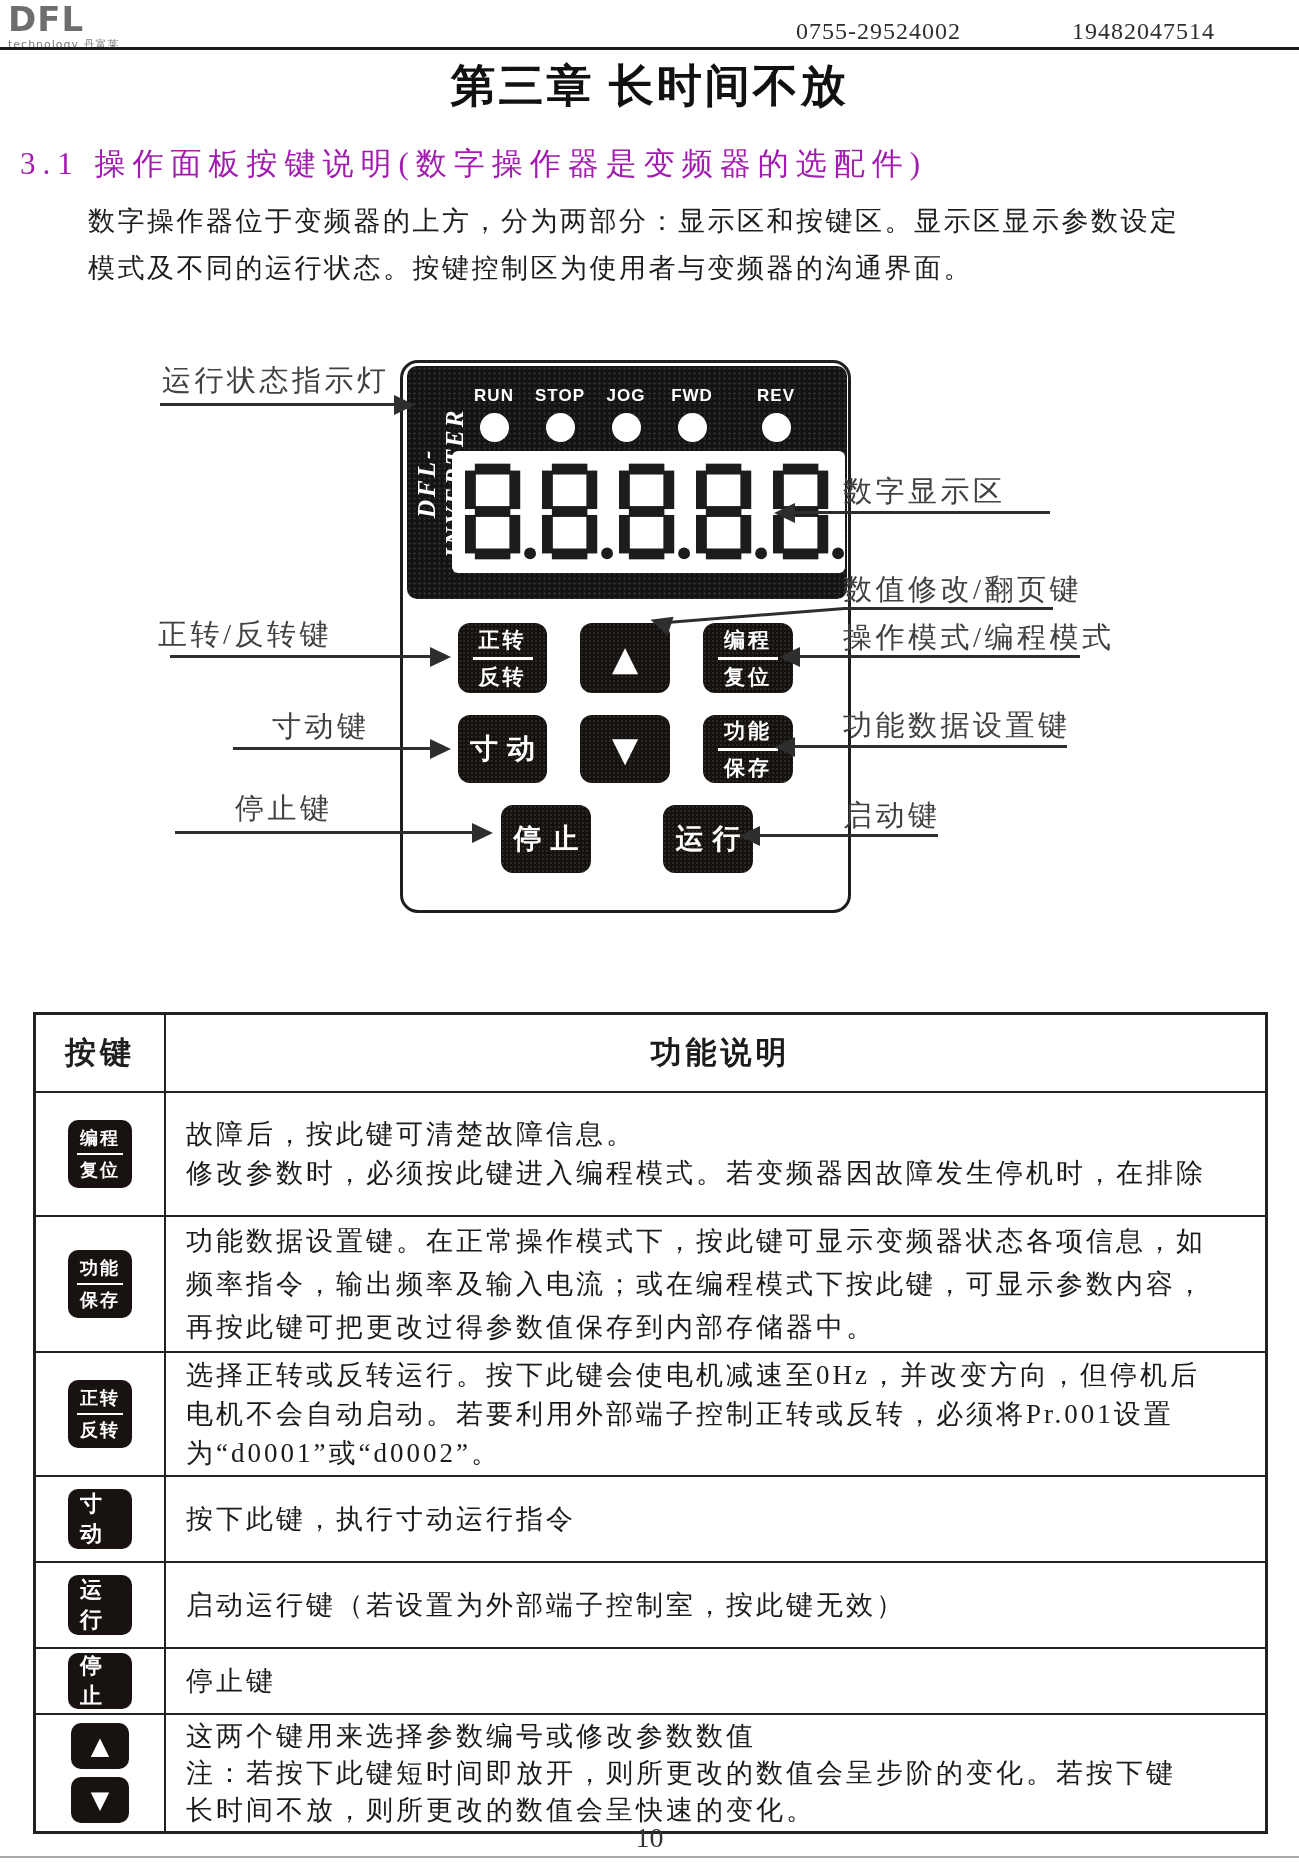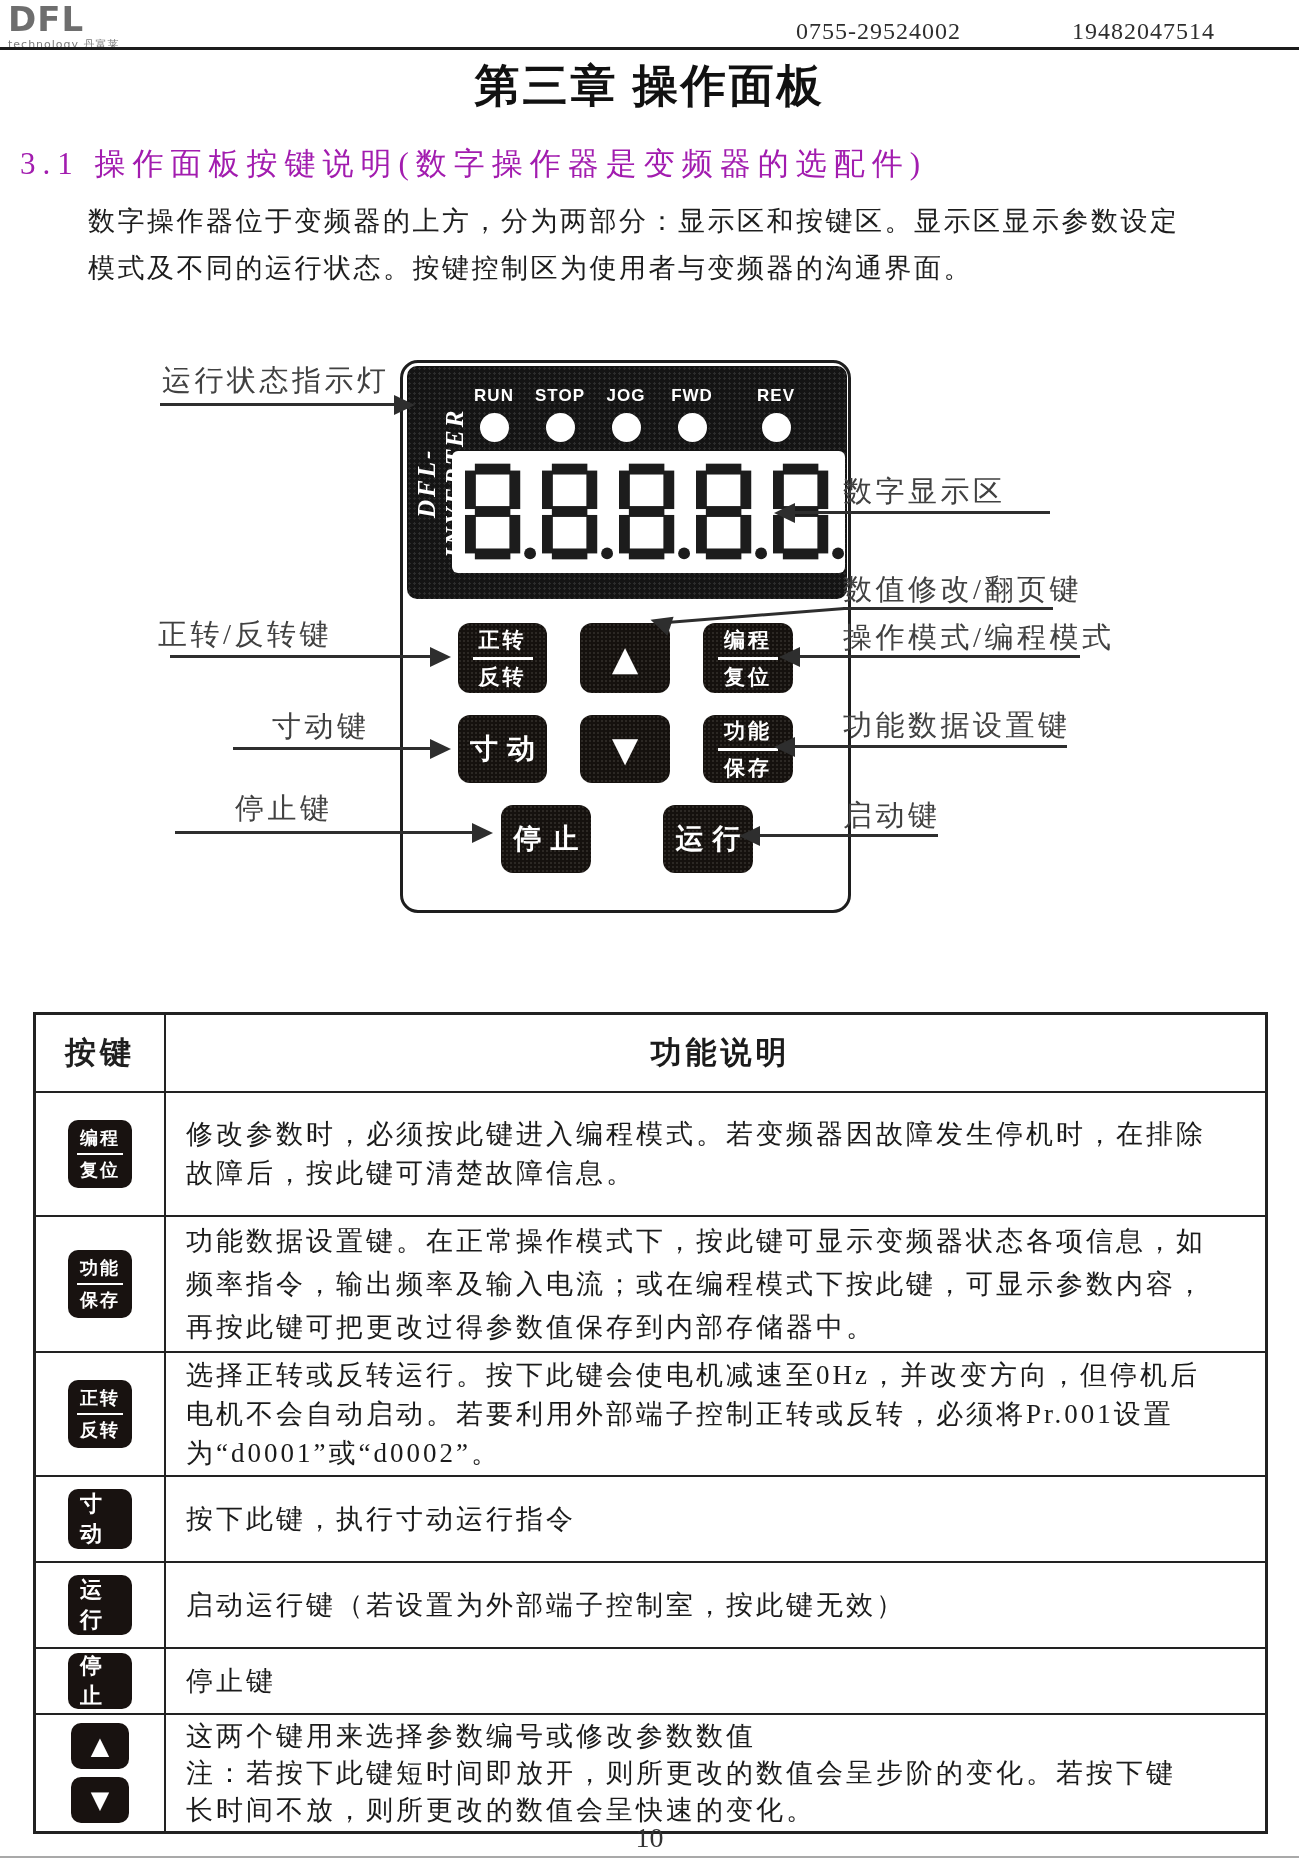--- a/index.html
+++ b/index.html
@@ -97,21 +97,21 @@
 <div class="page">
 
   <div class="logo">
     <div class="logo-main">DFL</div>
     <div class="logo-sub">technology 丹富莱</div>
   </div>
   <div class="phone1">0755-29524002</div>
   <div class="phone2">19482047514</div>
   <div class="header-rule"></div>
 
-  <div class="doc-title">第三章 操作面板</div>
+  <div class="doc-title">第三章 长时间不放</div>
   <div class="section-heading"><span>3.1</span>&nbsp;<span>操作面板按键说明(数字操作器是变频器的选配件)</span></div>
   <div class="para-line1">数字操作器位于变频器的上方，分为两部分：显示区和按键区。显示区显示参数设定</div>
   <div class="para-line2">模式及不同的运行状态。按键控制区为使用者与变频器的沟通界面。</div>
 
   <div class="panel">
     <div class="black-block">
       <div class="brand">DFL-INVERTER</div>
 
       <div class="led" style="left:54px;">
         <div class="led-label">RUN</div>
@@ -271,22 +271,22 @@
     </div>
 
     <div class="trow r1">
       <div class="tkey">
         <div class="kbtn">
           <span class="stk-top">编程</span>
           <span class="stk-bot">复位</span>
         </div>
       </div>
       <div class="tdesc">
+        <div>故障后，按此键可清楚故障信息。</div>
         <div>修改参数时，必须按此键进入编程模式。若变频器因故障发生停机时，在排除</div>
-        <div>故障后，按此键可清楚故障信息。</div>
       </div>
     </div>
 
     <div class="trow r2">
       <div class="tkey">
         <div class="kbtn">
           <span class="stk-top">功能</span>
           <span class="stk-bot">保存</span>
         </div>
       </div>

